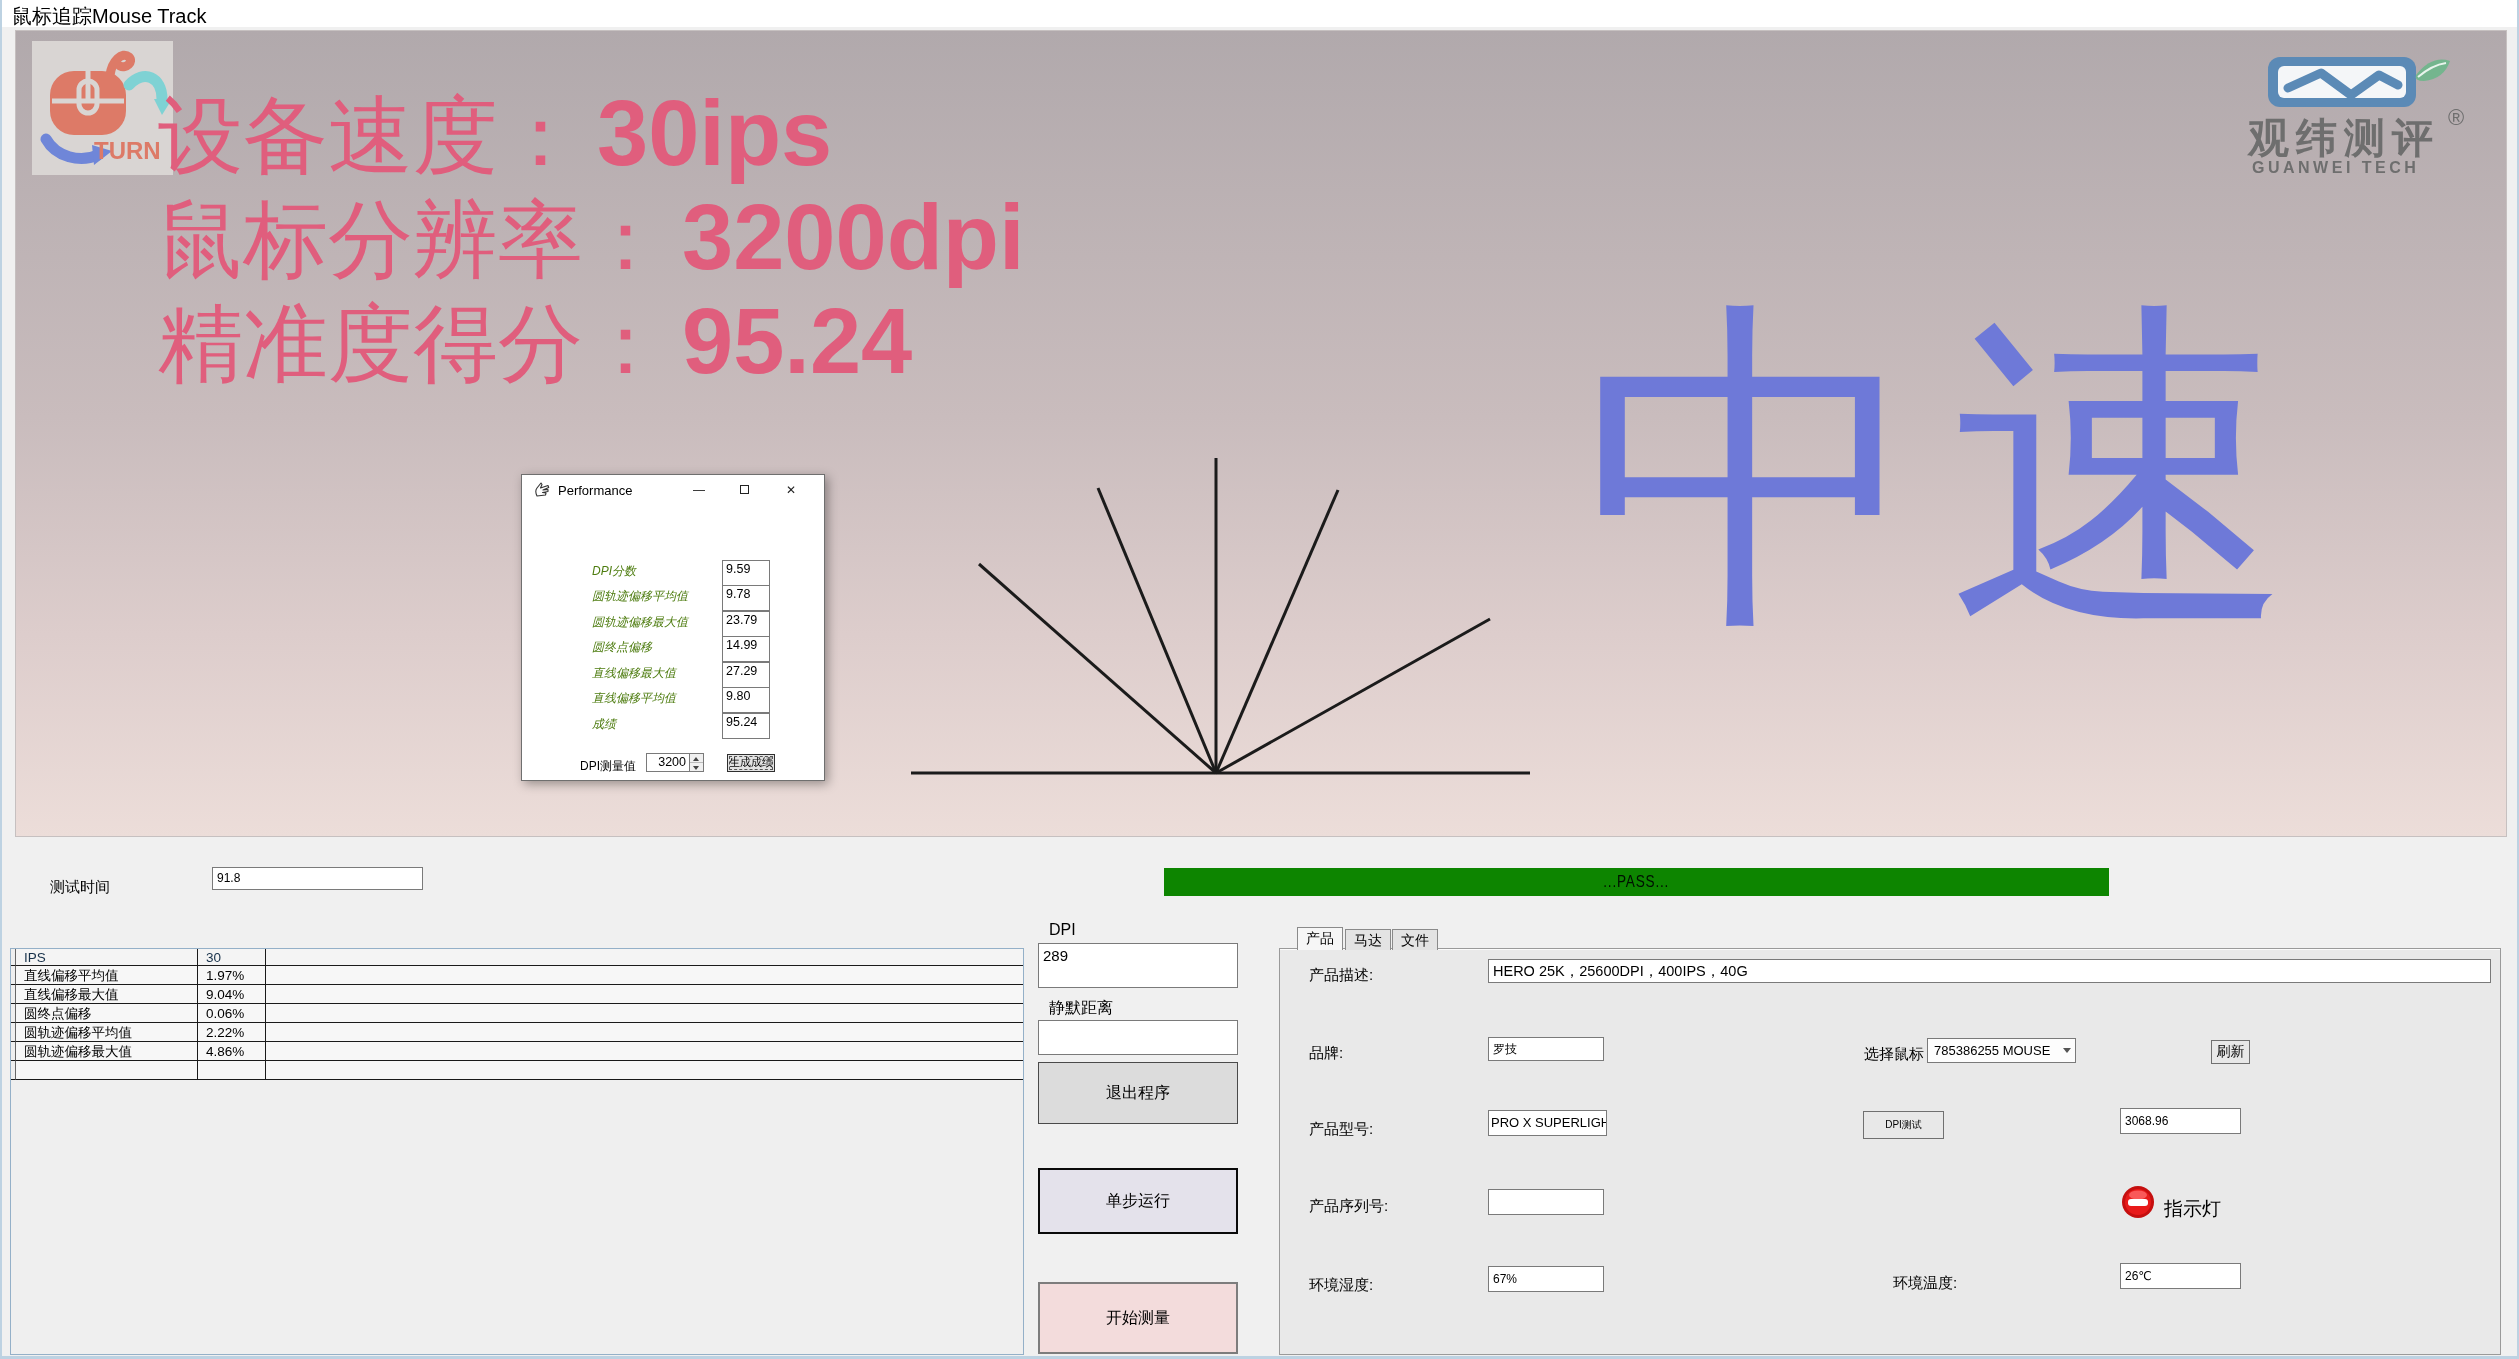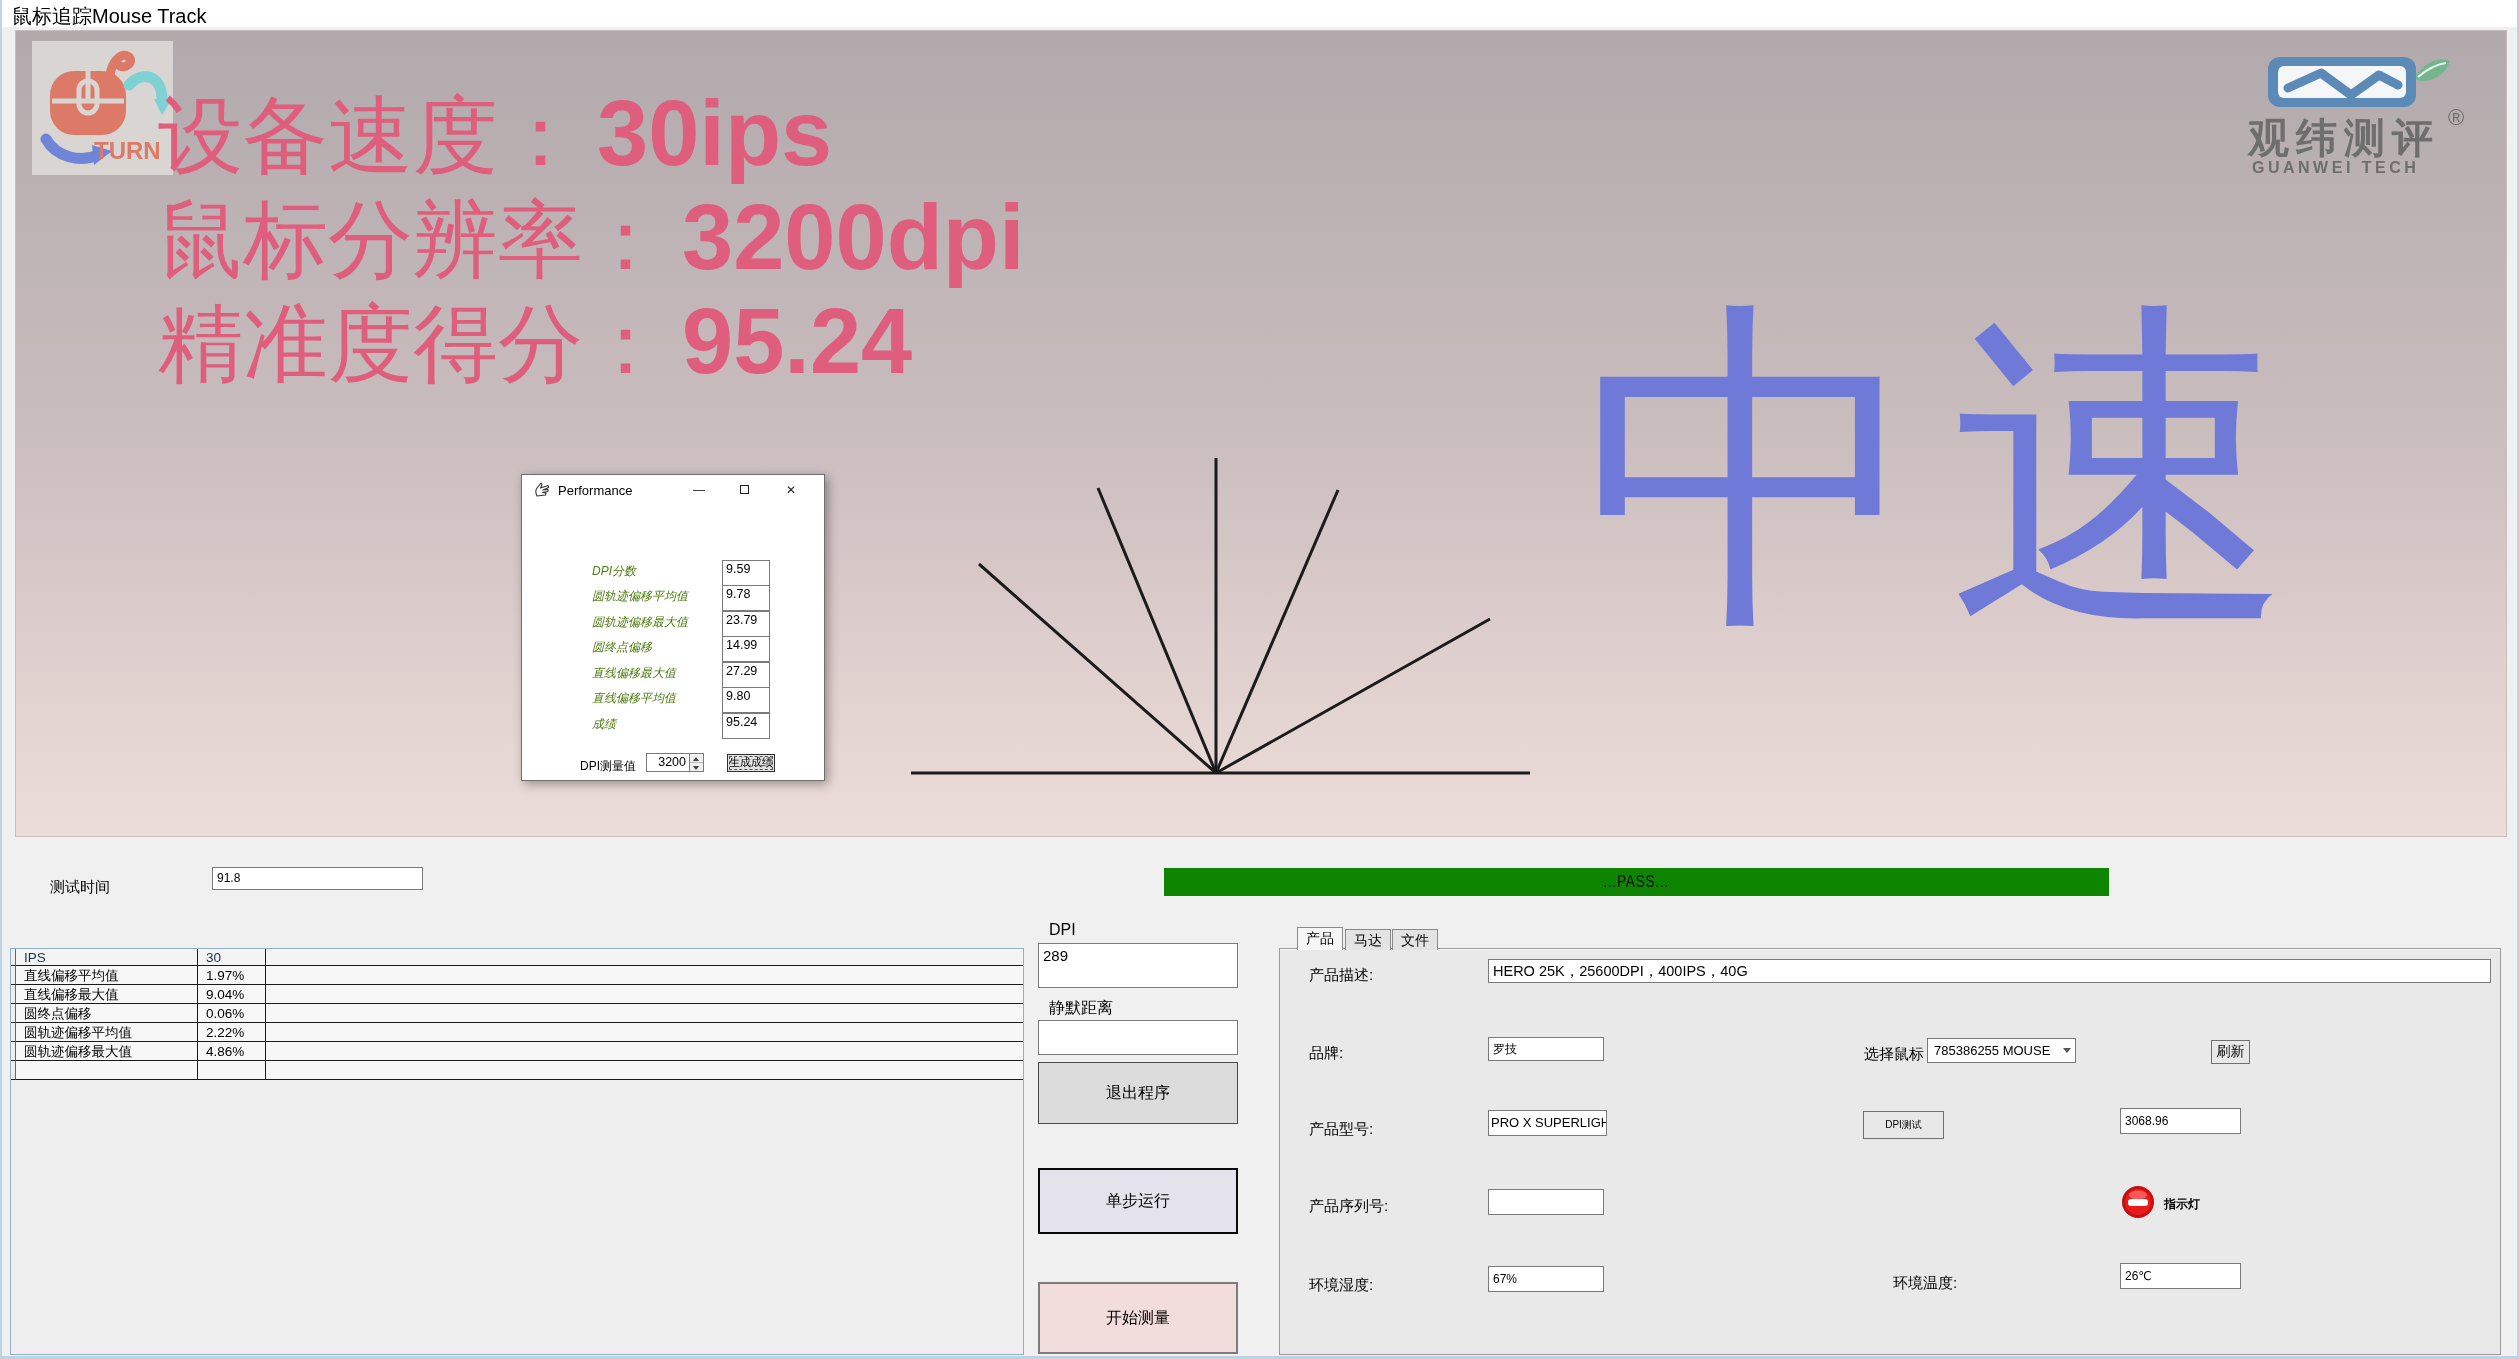--- a/index.html
+++ b/index.html
@@ -297,21 +297,21 @@
 
   <span class="lbl" style="left:1307px; top:1197px;">产品序列号:</span>
   <div class="inp" style="left:1486px; top:1189px; width:116px; height:26px;"></div>
 
   <svg style="position:absolute; left:2118px; top:1184px;" width="36" height="36" viewBox="0 0 36 36">
     <circle cx="18" cy="18" r="16" fill="#c50f0f"></circle>
     <circle cx="18" cy="18" r="13" fill="#e81a1a"></circle>
     <ellipse cx="18" cy="11" rx="9" ry="4.5" fill="#ff6f6f" opacity="0.75"></ellipse>
     <rect x="8" y="15" width="20" height="7" rx="3" fill="#ffffff"></rect>
   </svg>
-  <span class="lbl" style="left:2162px; top:1196px; font-size:12px;font-weight:bold;">指示灯</span>
+  <span class="lbl" style="left:2162px; top:1196px; font-size:19px;">指示灯</span>
 
   <span class="lbl" style="left:1307px; top:1276px;">环境湿度:</span>
   <div class="inp" style="left:1486px; top:1266px; width:116px; height:26px; line-height:24px;">67%</div>
 
   <span class="lbl" style="left:1891px; top:1274px;">环境温度:</span>
   <div class="inp" style="left:2118px; top:1263px; width:121px; height:26px; line-height:24px;">26℃</div>
 
 </div>
 
 </body></html>

